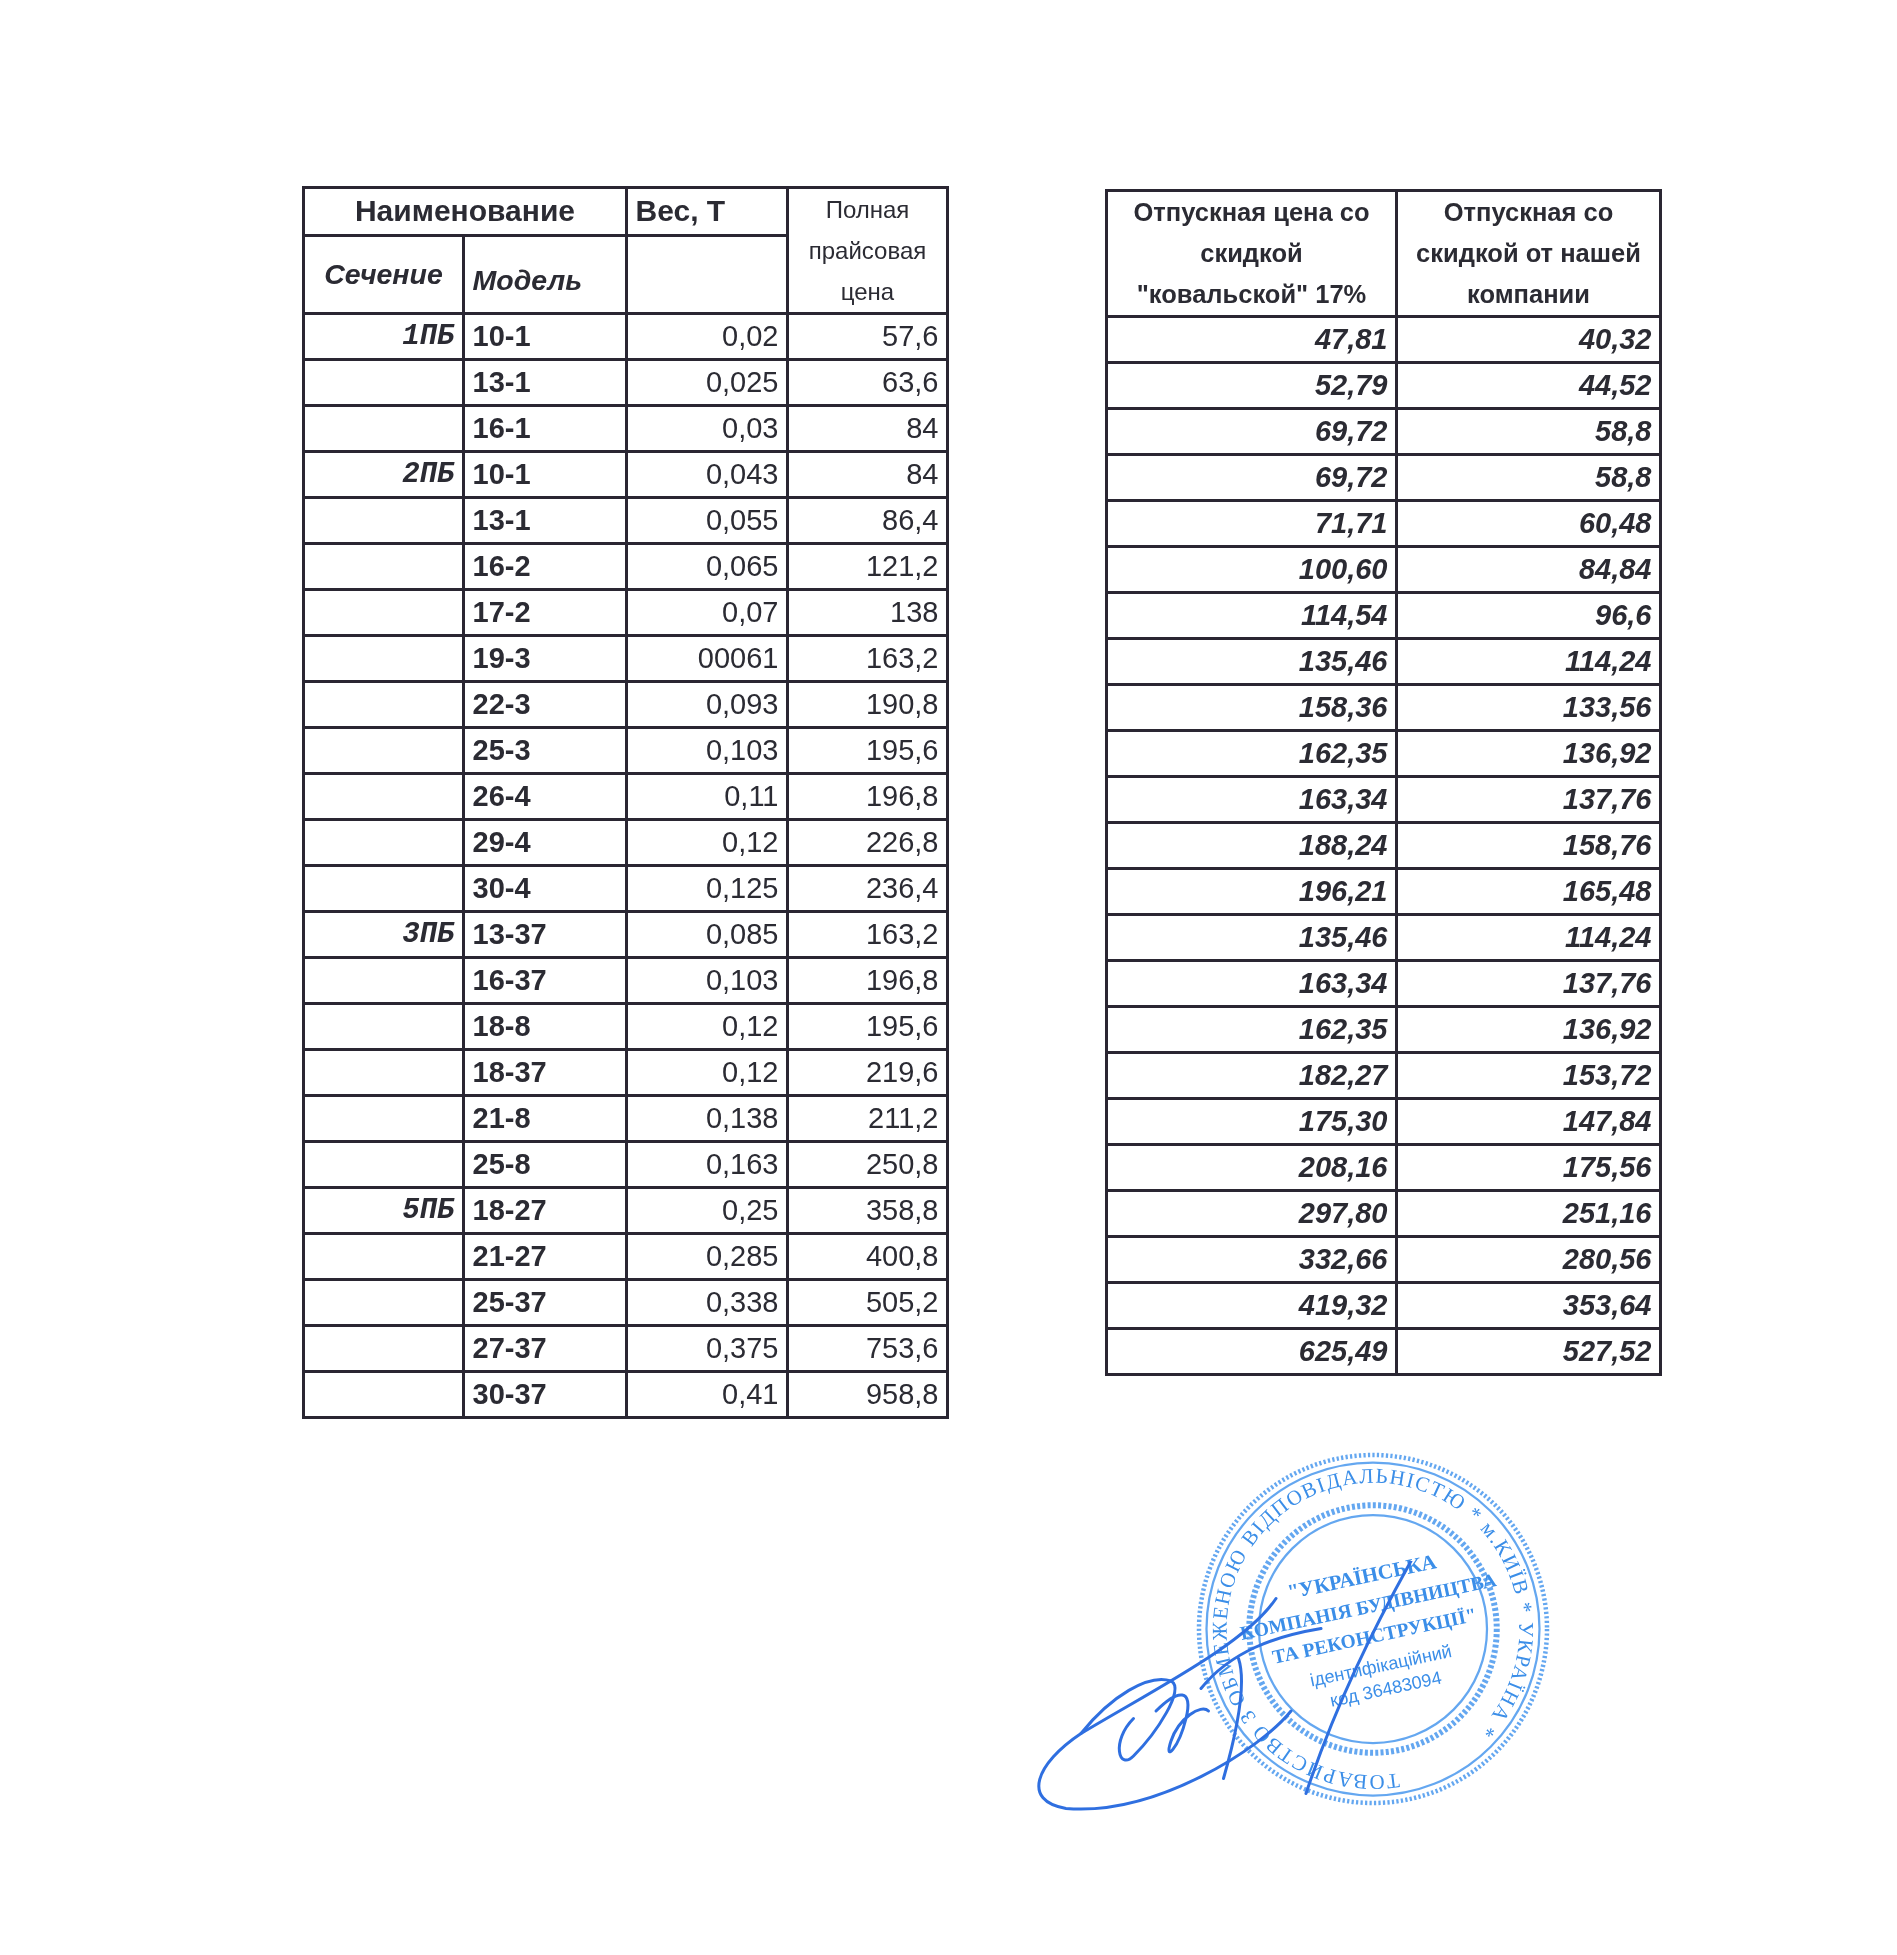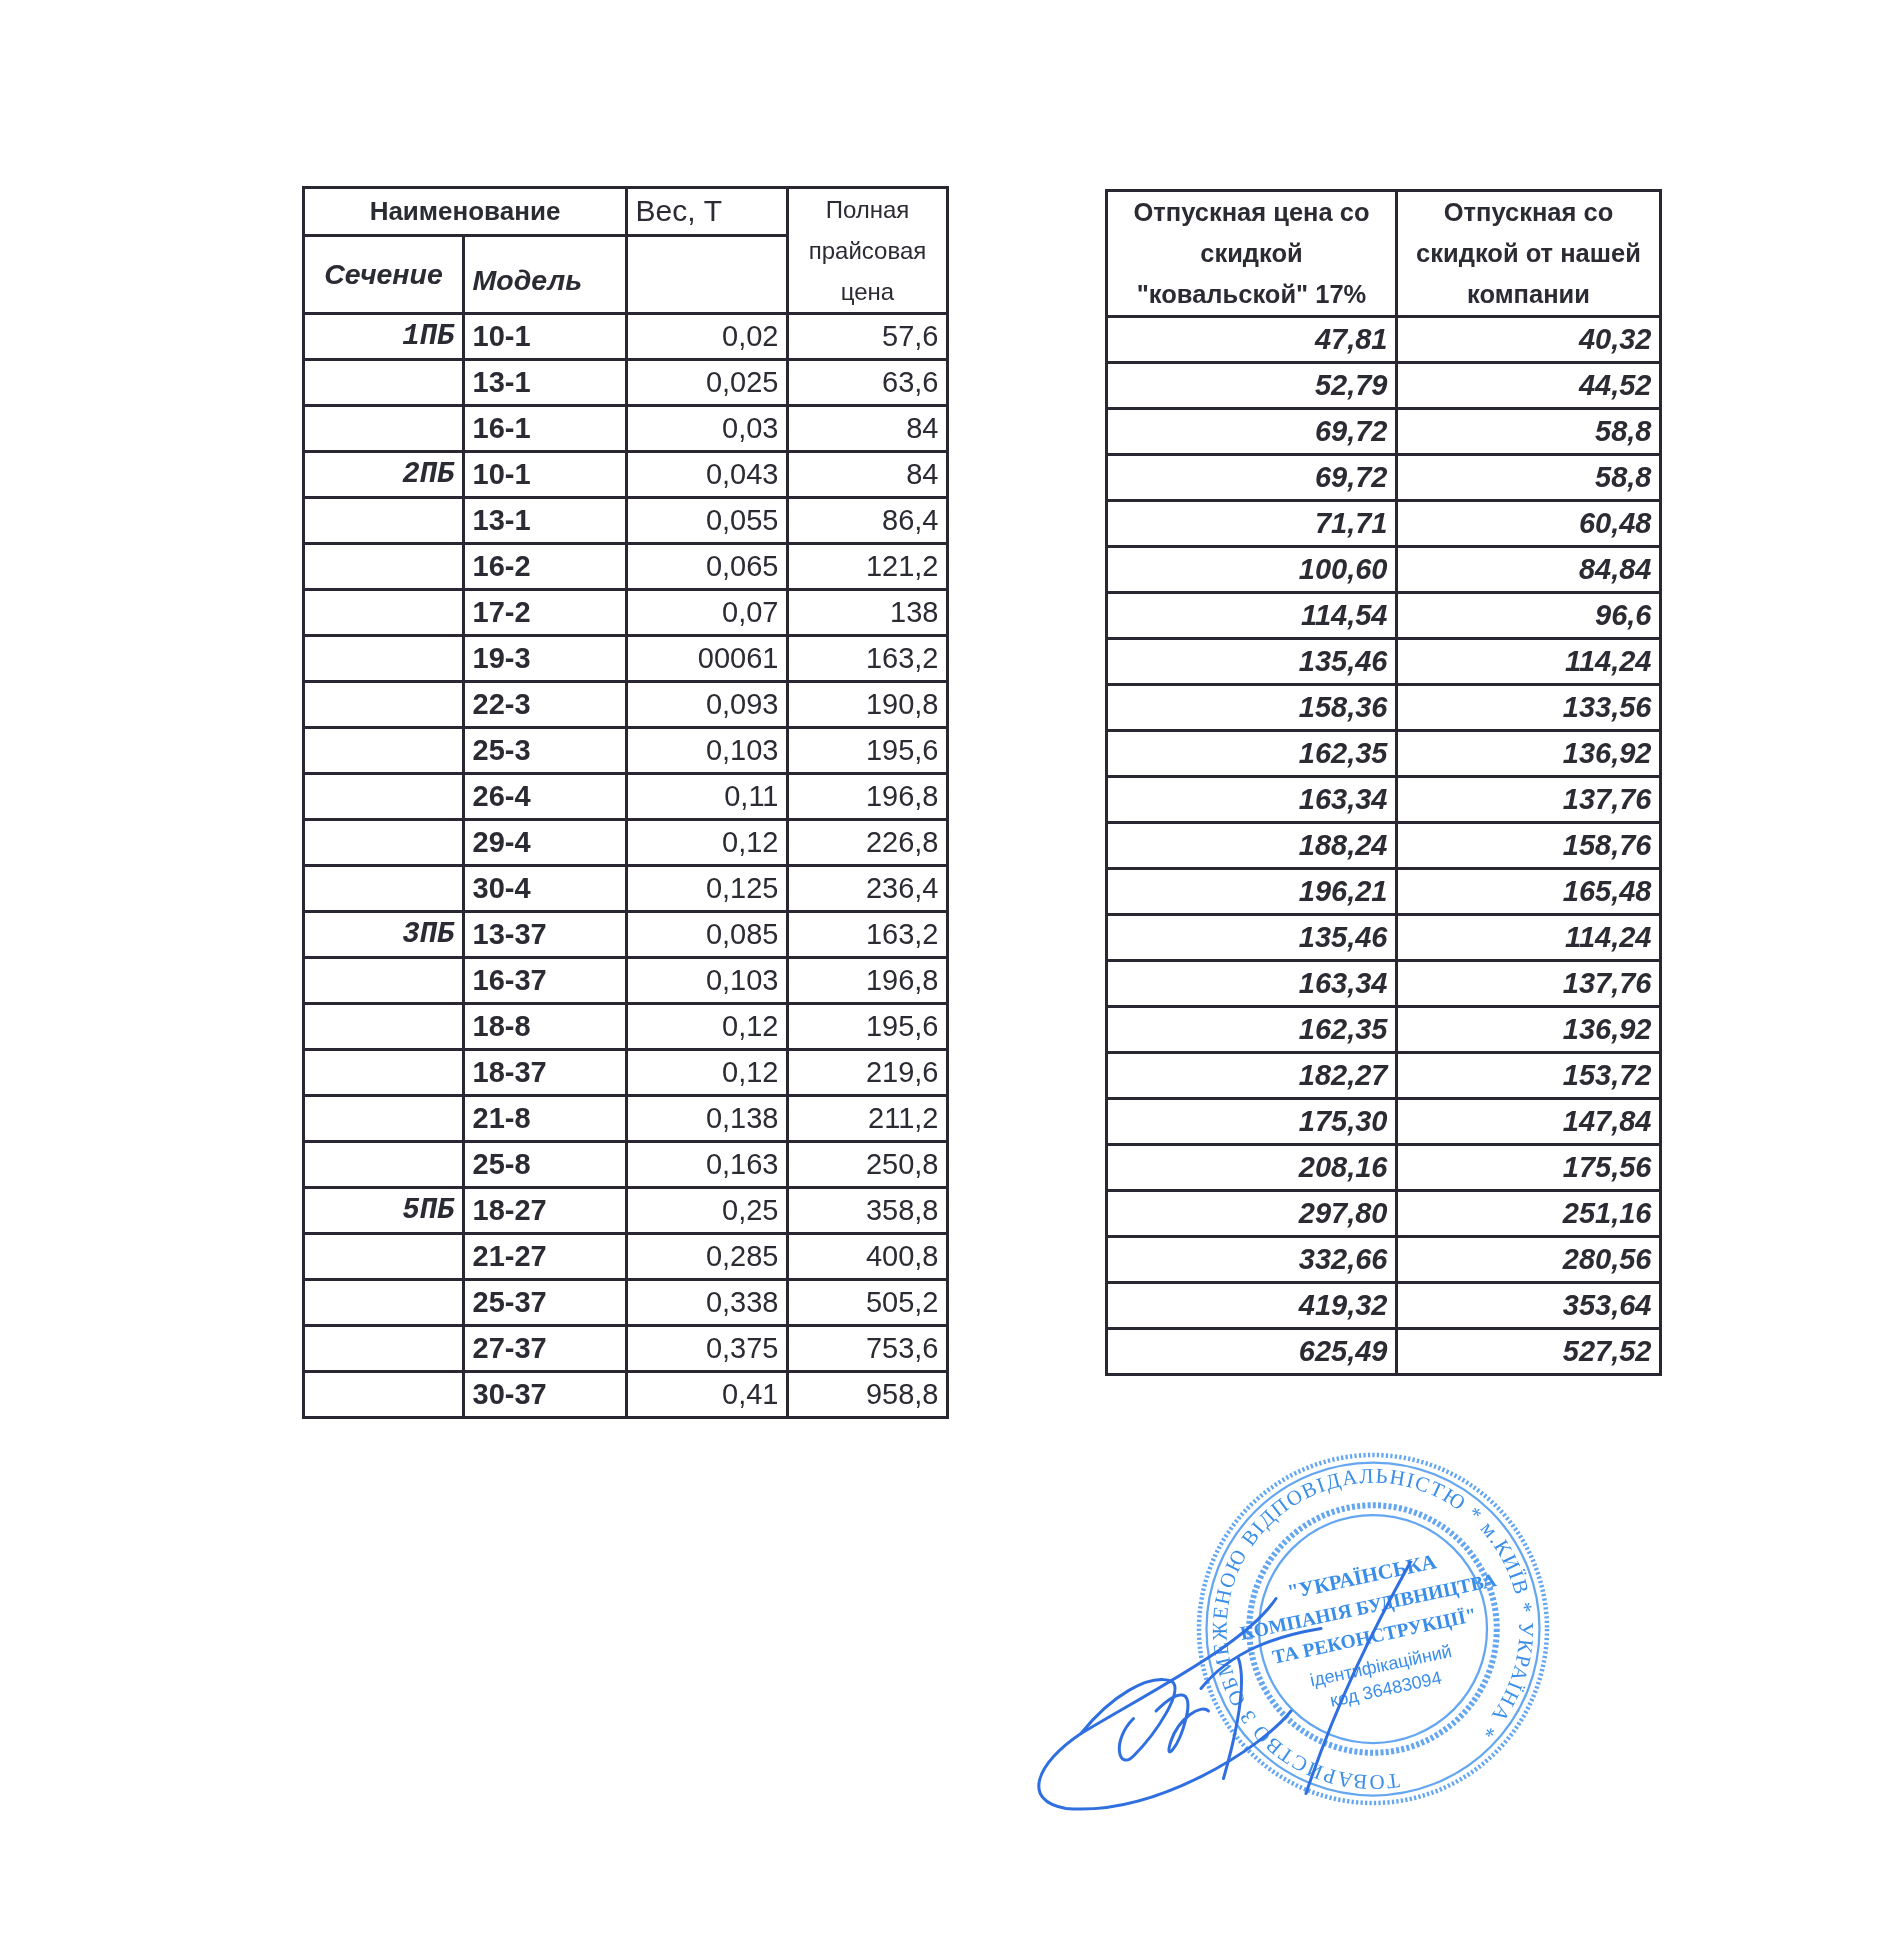--- a/index.html
+++ b/index.html
@@ -12,22 +12,22 @@
     #left-table { left: 302px; top: 186px; width: 644px; }
     #left-table col.c1 { width: 160px; }
     #left-table col.c2 { width: 163px; }
     #left-table col.c3 { width: 161px; }
     #left-table col.c4 { width: 160px; }
 
     #right-table { left: 1105px; top: 189px; width: 554px; }
     #right-table col.c1 { width: 290px; }
     #right-table col.c2 { width: 264px; }
 
-    .h-main { height: 47px; font-size: 26px; font-weight: bold; vertical-align: middle; }
-    .h-weight { font-size: 30px; font-weight: normal; text-align: left; margin-top: 44px; }
+    .h-main { height: 47px; font-size: 30px; font-weight: bold; vertical-align: middle; }
+    .h-weight { font-size: 30px; font-weight: bold; text-align: left; margin-top: 44px; }
     .h-sub { height: 77px; font-size: 28.5px; font-weight: bold; font-style: italic; }
     .h-sub.sech { text-align: center; vertical-align: middle; }
     .h-sub.model { text-align: left; vertical-align: bottom; padding-bottom: 15px; }
     .h-price { font-size: 24px; font-weight: normal; text-align: center; vertical-align: middle; line-height: 41px; }
     .h-right { height: 123px; font-size: 25.5px; font-weight: bold; text-align: center; vertical-align: middle; line-height: 41px; }
 
     .row td { height: 46px; font-size: 29px; vertical-align: middle; }
     .sec { text-align: right; font-weight: bold; font-style: italic; font-family: Liberation Mono, monospace; }
     .mod { text-align: left; font-weight: bold; }
     .num { text-align: right; }

